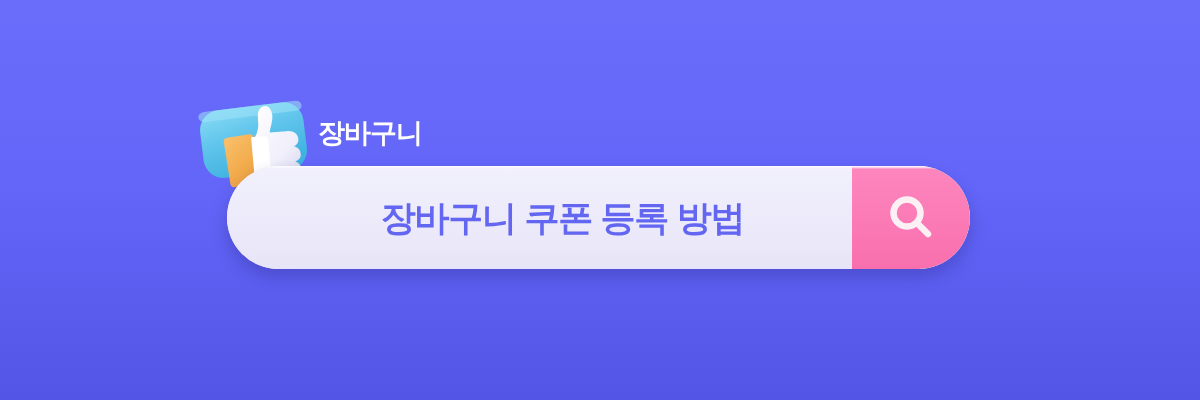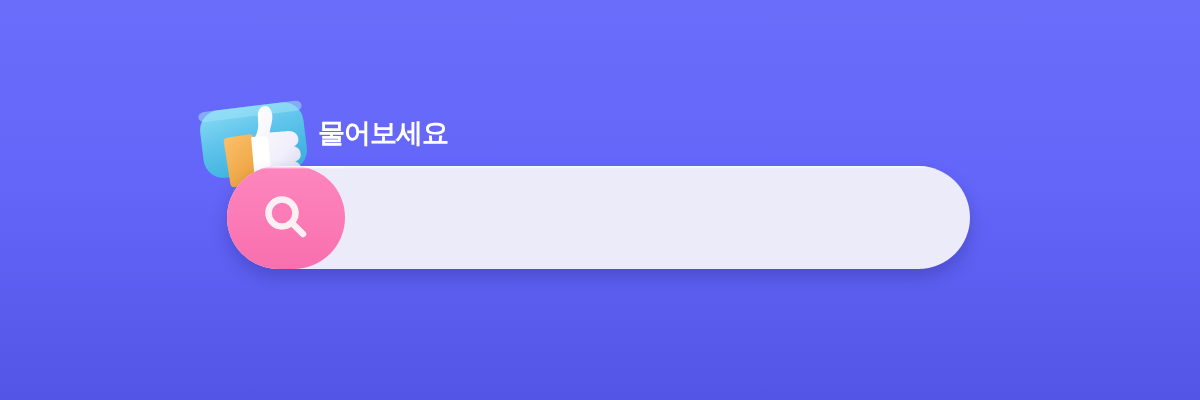--- a/index.html
+++ b/index.html
@@ -173,24 +173,27 @@
                  C100 95 96 98 91 98
                  L68 98
                  C62 98 58 94 58 88
                  L58 48 Z" fill="url(#thumbg)"></path>
         <path d="M56 44 h12 a5 5 0 0 1 5 5 v44 a5 5 0 0 1 -5 5 h-12 z" fill="#ffffff"></path>
       </g>
     </svg>
   </div>
 
   <div class="tagline">
-    <span class="brand">물어보세요</span>
+    <span class="brand">장바구니</span>
   </div>
 
   <div class="searchbar">
+    <div class="search-field" title="검색어를 입력하세요">
+      <span class="search-text">장바구니 쿠폰 등록 방법</span>
+    </div>
     <button class="search-button" type="button" aria-label="검색">
       <svg class="magnifier" width="56" height="56" viewBox="0 0 56 56" xmlns="http://www.w3.org/2000/svg">
         <circle cx="24" cy="23" r="13.5" fill="none" stroke="#fdf0f5" stroke-width="6.5"></circle>
         <line x1="34" y1="33" x2="45" y2="44" stroke="#fdf0f5" stroke-width="6.5" stroke-linecap="round"></line>
       </svg>
     </button>
   </div>
 
 </div>
 

